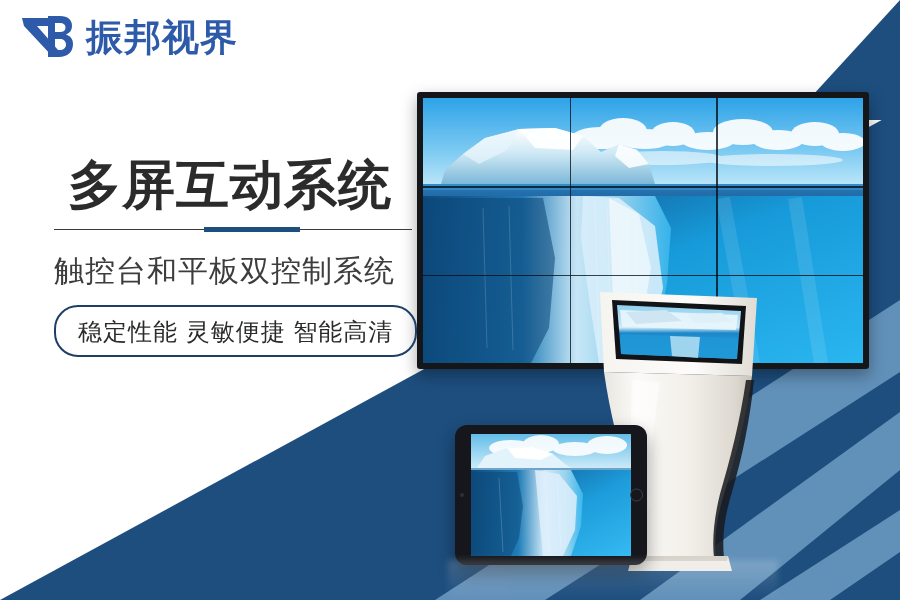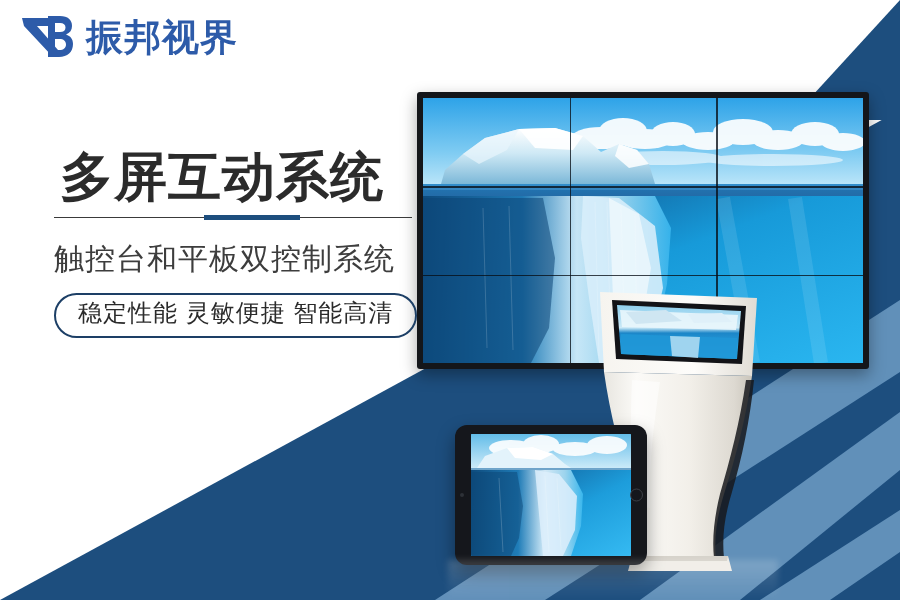--- a/index.html
+++ b/index.html
@@ -30,21 +30,21 @@
     white-space:nowrap;
   }
 
   
   .copy{position:absolute;left:52px;top:140px;width:390px;z-index:6;}
 
   .headline{
     font-size:53px;font-weight:bold;color:#2b2b2b;
     line-height:1.08;letter-spacing:1px;
     white-space:nowrap;
-    margin:8px;
+    margin:16px;
   }
 
   .rule{
     position:relative;
     width:358px;height:1px;
     background:#3a3a3a;
     margin:12px 0 0 2px;
   }
   .rule-accent{
     position:absolute;left:150px;top:-2px;
@@ -56,21 +56,21 @@
     margin:24px 0 0 2px;
     font-size:30px;color:#3d3d3d;font-weight:normal;
     letter-spacing:1px;white-space:nowrap;line-height:1.15;
   }
 
   .pill{
     margin:16px 0 0 2px;
     display:inline-block;
     border:2px solid #1d3f66;
     border-radius:24px;
-    padding:4px 22px 8px 22px;
+    padding:11px 22px 8px 22px;
     font-size:24px;color:#2b2b2b;
     letter-spacing:1px;white-space:nowrap;line-height:1.2;
   }
 
   
   .devices{position:absolute;inset:0;z-index:4;pointer-events:none;}
   .devices > *{pointer-events:auto;}
 
   
   .videowall{

